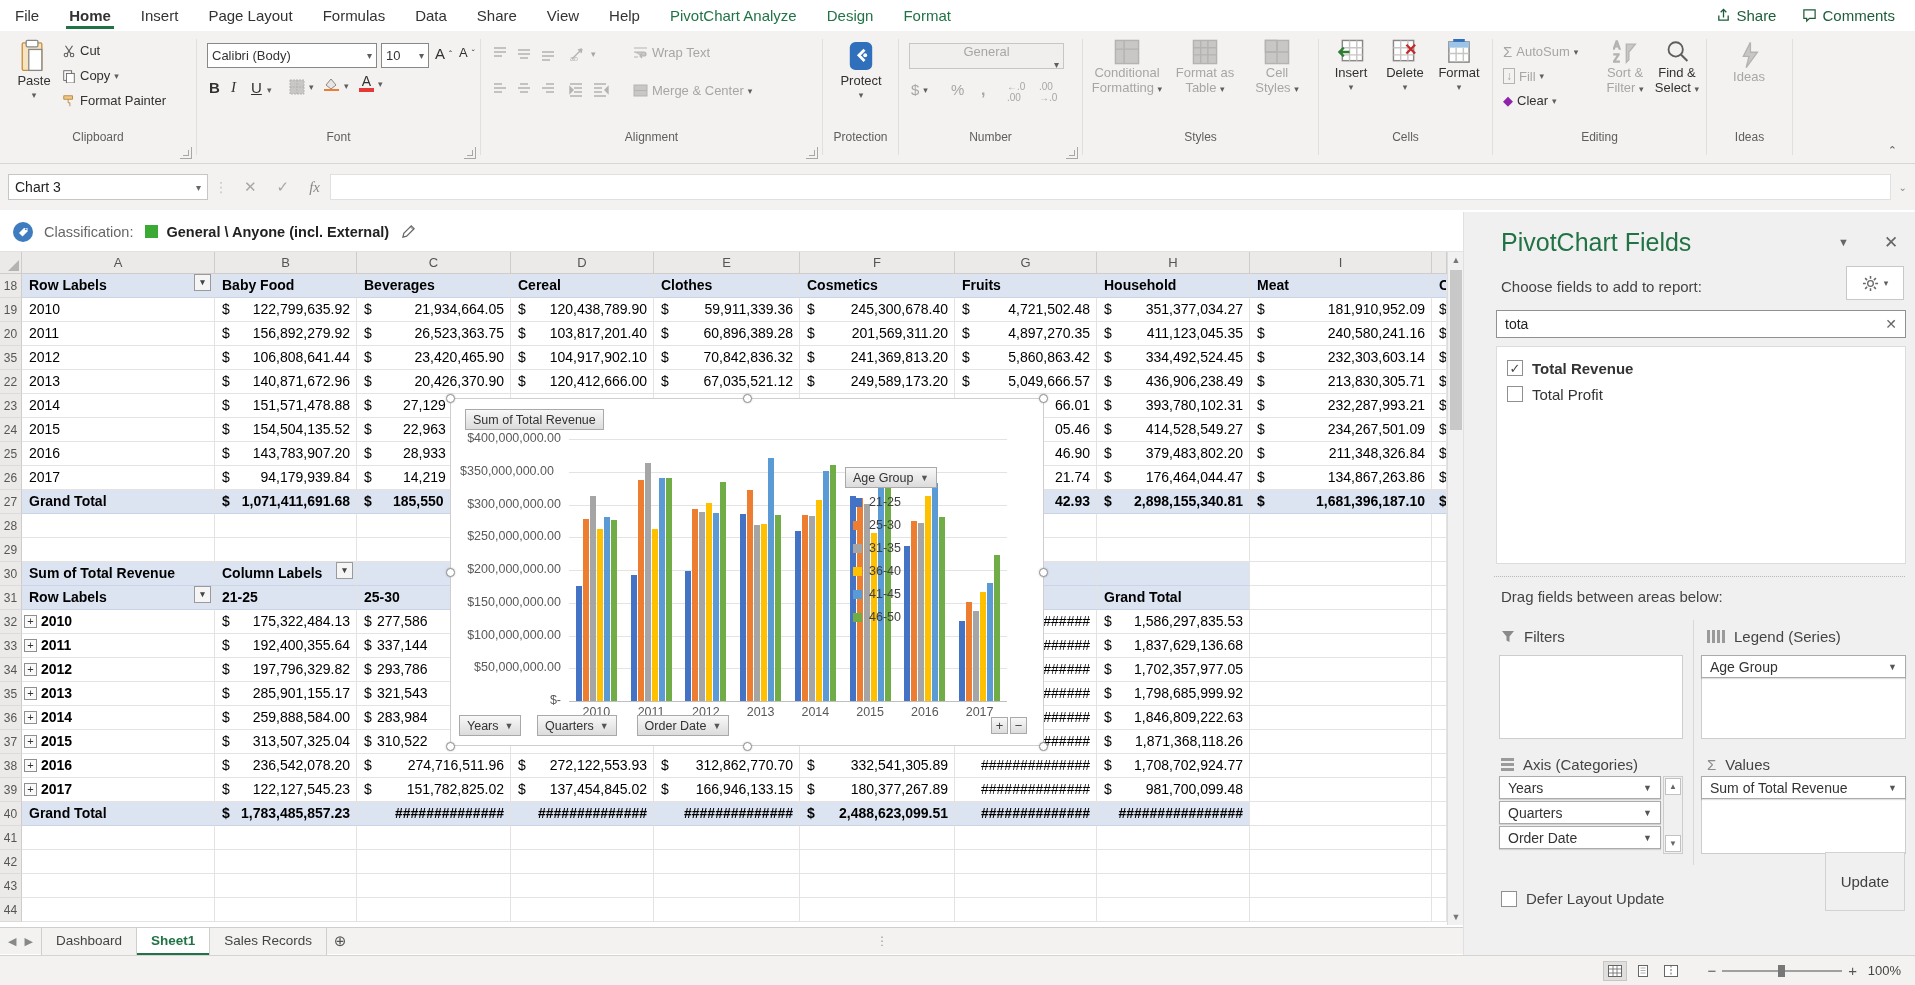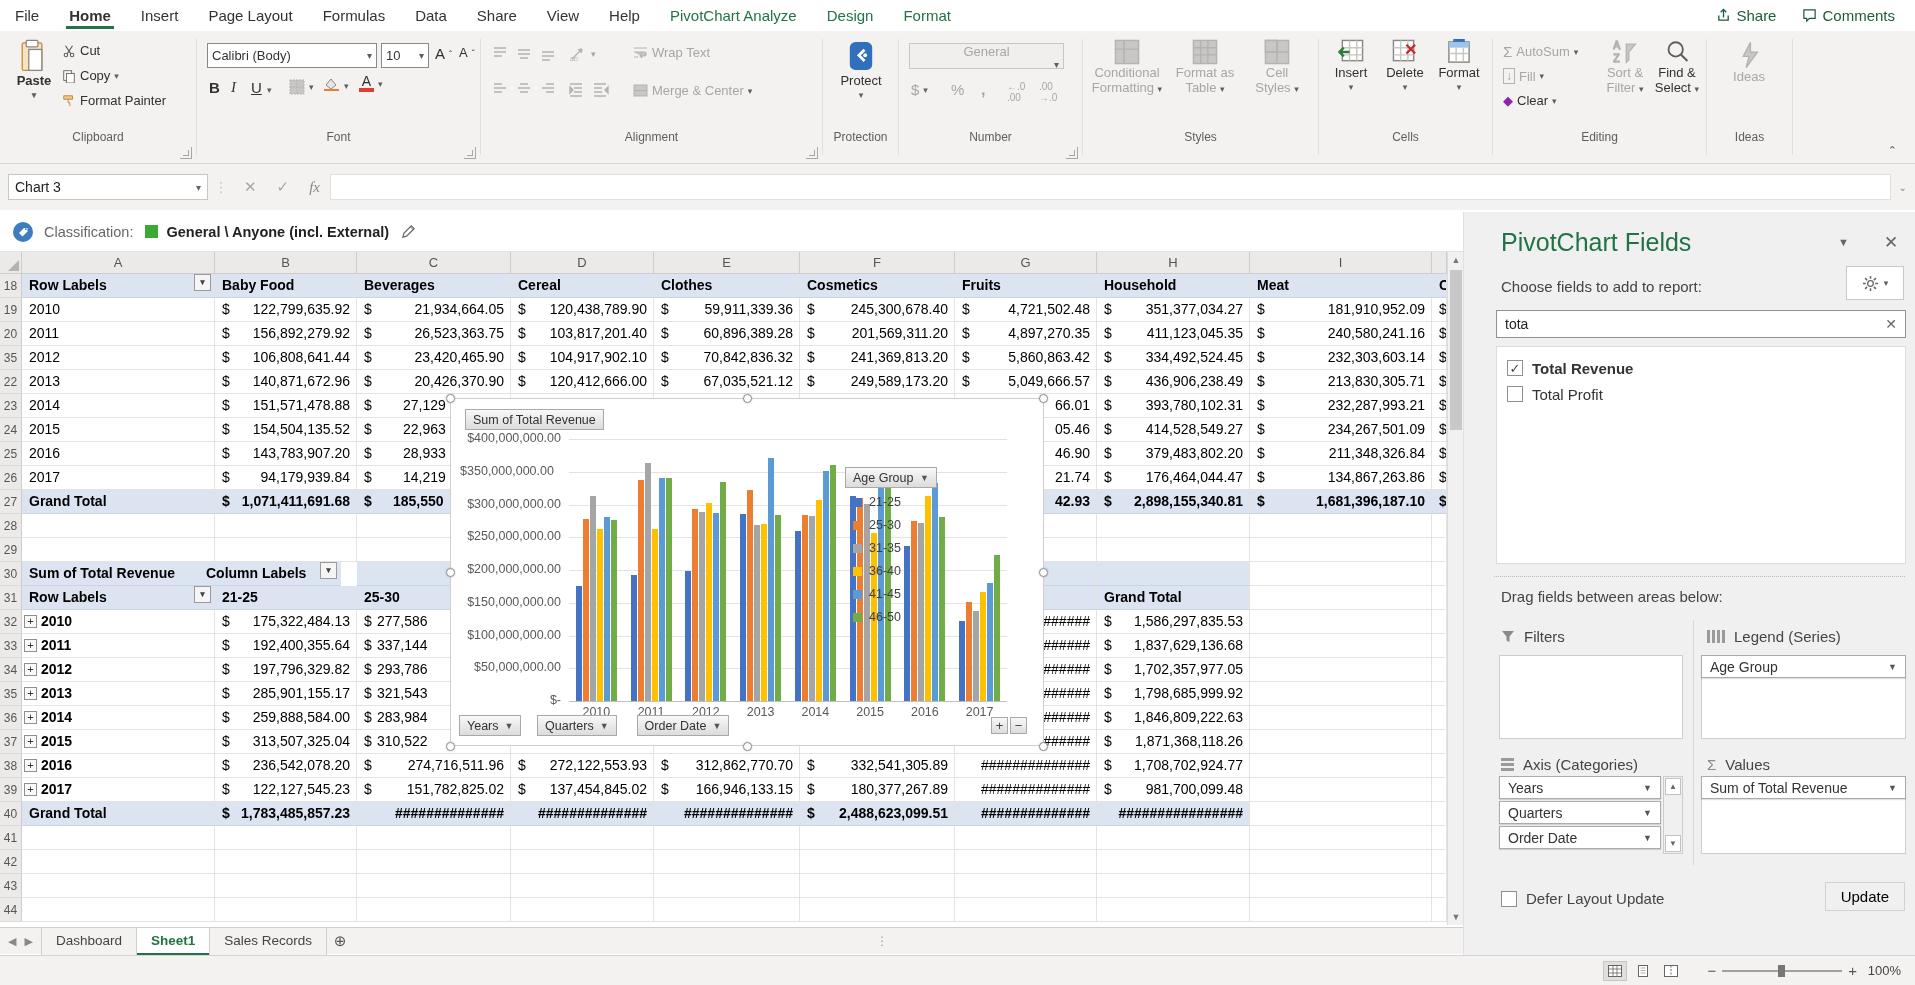--- a/index.html
+++ b/index.html
@@ -79,21 +79,21 @@
   #psearch{position:absolute;left:32px;top:98px;width:410px;height:28px;background:#fff;border:1px solid #919191;display:flex;align-items:center;padding:0 8px;font-size:14px;color:#222;}
   #plist{position:absolute;left:32px;top:134px;width:410px;height:218px;background:#fff;border:1px solid #dcdcdc;padding:8px 10px;}
   .fld{display:flex;align-items:center;gap:9px;height:26px;font-size:15px;color:#333;cursor:pointer;}
   .cb{width:16px;height:16px;border:1px solid #8f8f8f;background:#fff;display:inline-flex;align-items:center;justify-content:center;font-size:13px;color:#444;}
   .dragzone-label{position:absolute;font-size:15px;color:#444;display:flex;align-items:center;gap:9px;}
   .dzbox{position:absolute;background:#fff;border:1px solid #cdcdcd;}
   .dzitem{position:absolute;height:23px;background:#fff;border:1px solid #ababab;box-shadow:0 1px 1px rgba(0,0,0,.12);font-size:14px;color:#333;display:flex;align-items:center;padding:0 8px;cursor:grab;}
   .dzitem .car{margin-left:auto;font-size:9px;color:#555;}
   .minisb{position:absolute;width:20px;background:#f0f0f0;border:1px solid #cdcdcd;}
   .minisb .b{position:absolute;left:1px;width:16px;height:17px;background:#fff;border:1px solid #c2c2c2;color:#666;font-size:8px;text-align:center;line-height:16px;}
-  #updatebtn{position:absolute;right:10px;bottom:44px;padding:5px 15px;background:#f0f0f0;border:1px solid #d2d2d2;color:#000000;font-size:15px;}
+  #updatebtn{position:absolute;right:10px;bottom:44px;padding:20px 15px;background:#f0f0f0;border:1px solid #d2d2d2;color:#404040;font-size:15px;}
   #deferrow{position:absolute;left:37px;bottom:48px;display:flex;align-items:center;gap:9px;font-size:15px;color:#444;}
   .dots{border-top:1px dotted #b9b9b9;position:absolute;left:30px;right:10px;}
 </style>
 </head>
 <body>
 
 <div id="app">
 
   <div id="tabsbar">
     <div id="tabs-left" style="display:flex;">
@@ -123,21 +123,21 @@
             <path d="M2 2h12v9H8l-3 3v-3H2z" stroke="#1d5c38" stroke-width="1.3" fill="none"></path>
           </svg>
         <span>Comments</span>
       </div>
     </div>
   </div>
 
   <div id="ribbon">
 
     <div class="rgroup" style="left:0;width:196px;">
-      <div class="bigbtn" style="left:12px;top:8px;width:44px;font-weight:bold;">
+      <div class="bigbtn" style="left:12px;top:8px;width:44px;">
         <svg width="30" height="34" viewBox="0 0 22 26">
             <rect x="2" y="3" width="15" height="21" rx="1" fill="#f5e3c1" stroke="#c78f34"></rect>
             <rect x="5" y="1" width="9" height="5" rx="1" fill="#fff" stroke="#8a8886"></rect>
             <rect x="7" y="8" width="10" height="16" fill="#fff" stroke="#8a8886"></rect>
           </svg>
         <span>Paste</span>
           <span class="caret">▾</span>
       </div>
       <div class="rbtn" style="position:absolute;left:62px;top:12px;">
         <svg width="14" height="14" viewBox="0 0 16 16">
@@ -787,21 +787,21 @@
       <div class="cell" style="left: 654px; top: 286px; width: 146px;"></div>
       <div class="cell" style="left: 800px; top: 286px; width: 155px;"></div>
       <div class="cell" style="left: 955px; top: 286px; width: 142px;"></div>
       <div class="cell" style="left: 1097px; top: 286px; width: 153px;"></div>
       <div class="cell" style="left: 1250px; top: 286px; width: 182px;"></div>
       <div class="cell" style="left: 1432px; top: 286px; width: 15px;"></div>
       <div class="rowhead" style="top: 310px; height: 24px;">30</div>
       <div class="cell hdrbg bold" style="left: 22px; top: 310px; width: 193px;">
         <span class="lval" style="left: 7px;">Sum of Total Revenue</span>
       </div>
-      <div class="cell hdrbg bold" style="left: 199px; top: 310px; width: 142px;">
+      <div class="cell hdrbg bold" style="left: 215px; top: 310px; width: 142px;">
         <span class="lval" style="left: 7px;">Column Labels</span>
         <span class="fbtn" style="position: absolute; right: 3px; top: 3px;">▾</span>
       </div>
       <div class="cell hdrbg" style="left: 357px; top: 310px; width: 154px;"></div>
       <div class="cell hdrbg" style="left: 511px; top: 310px; width: 143px;"></div>
       <div class="cell hdrbg" style="left: 654px; top: 310px; width: 146px;"></div>
       <div class="cell hdrbg" style="left: 800px; top: 310px; width: 155px;"></div>
       <div class="cell hdrbg" style="left: 955px; top: 310px; width: 142px;"></div>
       <div class="cell hdrbg" style="left: 1097px; top: 310px; width: 153px;"></div>
       <div class="cell" style="left: 1250px; top: 310px; width: 182px;"></div>

